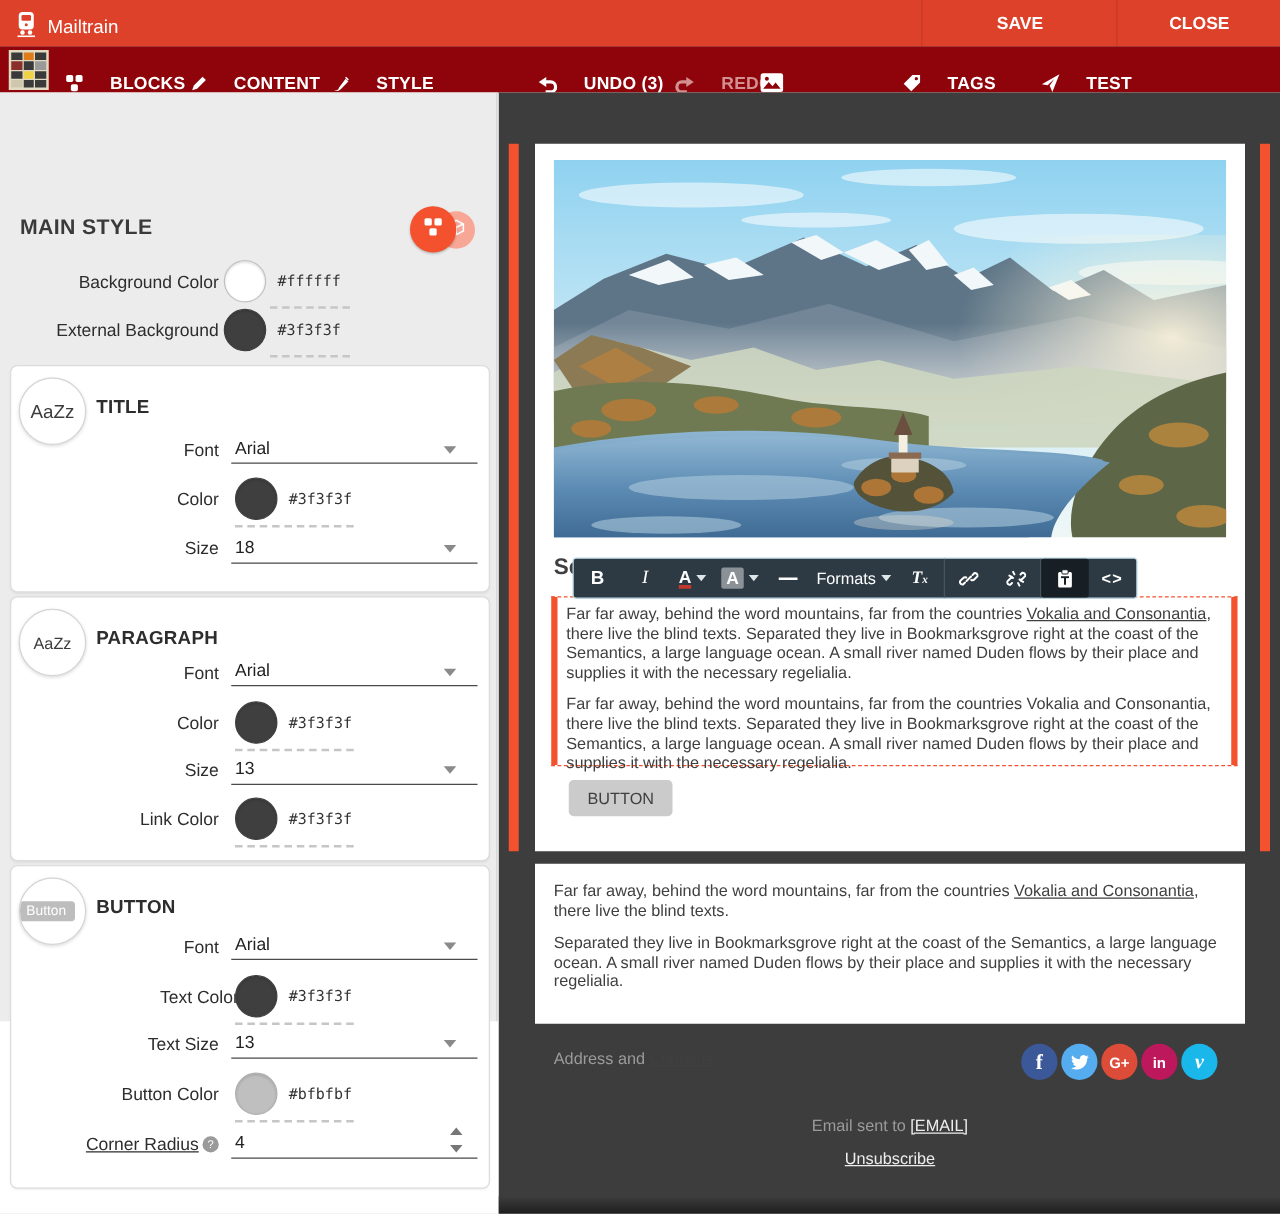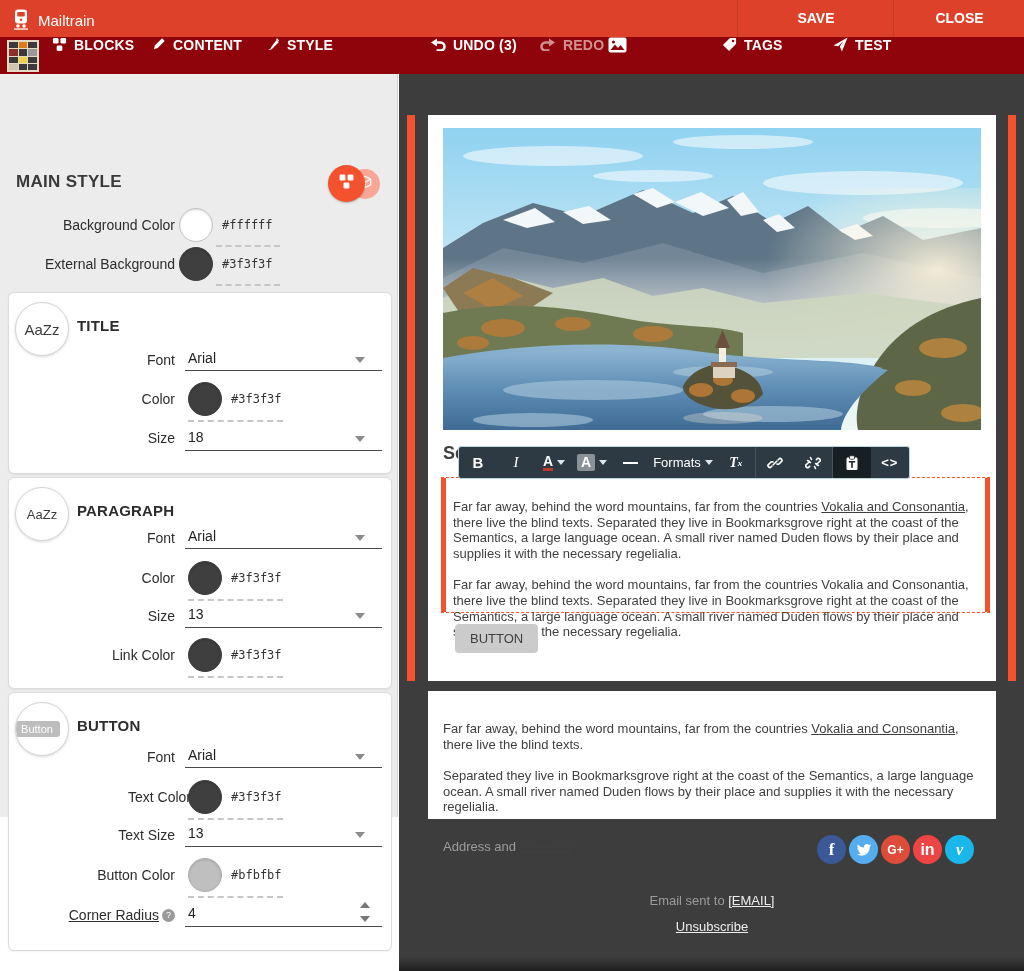--- a/index.html
+++ b/index.html
@@ -8,21 +8,21 @@
   .abs{position:absolute;}
 
   
   .topbar{left:0;top:0;width:1024px;height:37px;background:#de4129;color:#fff;}
   .brand{left:10px;top:8px;display:flex;align-items:center;gap:6px;font-size:15px;color:#fff;}
   .topbtn{top:0;height:37px;line-height:37px;text-align:center;font-weight:bold;font-size:14px;color:#fff;cursor:pointer;}
   .savebtn{left:737px;width:156px;border-left:1px solid #c53a24;}
   .closebtn{left:893px;width:131px;border-left:1px solid #c53a24;}
 
   .navbar{left:0;top:37px;width:1024px;height:37px;background:#8e040a;color:#fff;}
-  .navitem{position:absolute;top:0;height:37px;display:flex;align-items:flex-start;gap:7px;
+  .navitem{position:absolute;top:0;height:37px;display:flex;align-items:flex-end;gap:21px;
            font-weight:bold;font-size:14px;color:#fff;cursor:pointer;letter-spacing:.2px;}
   .navitem svg{display:block;}
   .redo-dim{color:#d29090;}
   .style-underline{position:absolute;left:261px;top:70px;width:90px;height:4px;background:#f2f2f2;}
   .mosaico-logo{left:7px;top:40px;width:32px;height:32px;background:#e3dac2;padding:2px;box-sizing:border-box;}
   .mosaico-grid{display:grid;grid-template-columns:repeat(3,1fr);grid-template-rows:repeat(4,1fr);gap:1px;width:100%;height:100%;}
   .mosaico-grid div{width:100%;height:100%;}
 
   
   .style-panel{left:0;top:74px;width:398px;height:743px;background:#ececec;border-right:1px solid #d2d2d2;box-sizing:border-box;}
@@ -76,35 +76,35 @@
   .formats{font-size:13px;}
   .clearfmt{font-family:"Liberation Serif",serif;font-style:italic;font-weight:bold;}
   .clearfmt sub{font-size:9px;}
   .tb-active{background:#171e24;border-radius:2px;}
   .codebtn{font-weight:bold;font-size:13px;letter-spacing:1px;}
 
   .text-block{position:absolute;left:441px;top:477px;width:549px;height:136px;box-sizing:border-box;
               border-left:5px solid #f4522e;border-right:5px solid #f4522e;
               border-top:1px dashed #f4522e;border-bottom:1px dashed #f4522e;
               padding:5px 7px;font-size:13px;line-height:1.2;color:#3f3f3f;cursor:text;}
-  .text-block p,.b2 p{margin:16px 0 10px 0;}
+  .text-block p,.b2 p{margin:0 0 10px 0;}
   .email-link{color:#3f3f3f;text-decoration:underline;cursor:pointer;}
   .btn-preview{position:absolute;left:455px;top:624px;background:#cbcbcb;border-radius:4px;padding:7px 15px;
                font-size:13px;color:#3f3f3f;cursor:pointer;}
   .b2{position:absolute;left:443px;top:705px;width:538px;font-size:13px;line-height:1.2;color:#3f3f3f;cursor:text;}
 
   .footer-addr{position:absolute;left:443px;top:839px;font-size:13px;color:#9b9b9b;}
   .footer-link{color:#404040;text-decoration:underline;cursor:pointer;}
   .social{position:absolute;left:817px;top:835px;display:flex;gap:3px;}
   .soc{width:29px;height:29px;border-radius:50%;display:flex;align-items:center;justify-content:center;
        color:#fff;font-weight:bold;font-size:14px;cursor:pointer;}
   .soc-fb{background:#3b5998;font-family:"Liberation Serif",serif;font-size:17px;}
   .soc-tw{background:#55acee;}
   .soc-gp{background:#dd4b39;font-size:12px;}
-  .soc-in{background:#ef4444;font-size:16px;}
+  .soc-in{background:#be185d;font-size:12px;}
   .soc-vm{background:#1ab7ea;font-family:"Liberation Serif",serif;font-style:italic;font-size:16px;}
   .sent-line{position:absolute;left:428px;top:893px;width:568px;text-align:center;font-size:13px;color:#9b9b9b;}
   .bright-link{color:#ededed;text-decoration:underline;cursor:pointer;}
   .unsub{position:absolute;left:428px;top:919px;width:568px;text-align:center;font-size:13px;}
   .bottom-strip{position:absolute;left:399px;top:957px;width:625px;height:14px;
                 background:linear-gradient(#3d3d3d,#1e1e1e);}
 </style>
 </head>
 <body>
 

